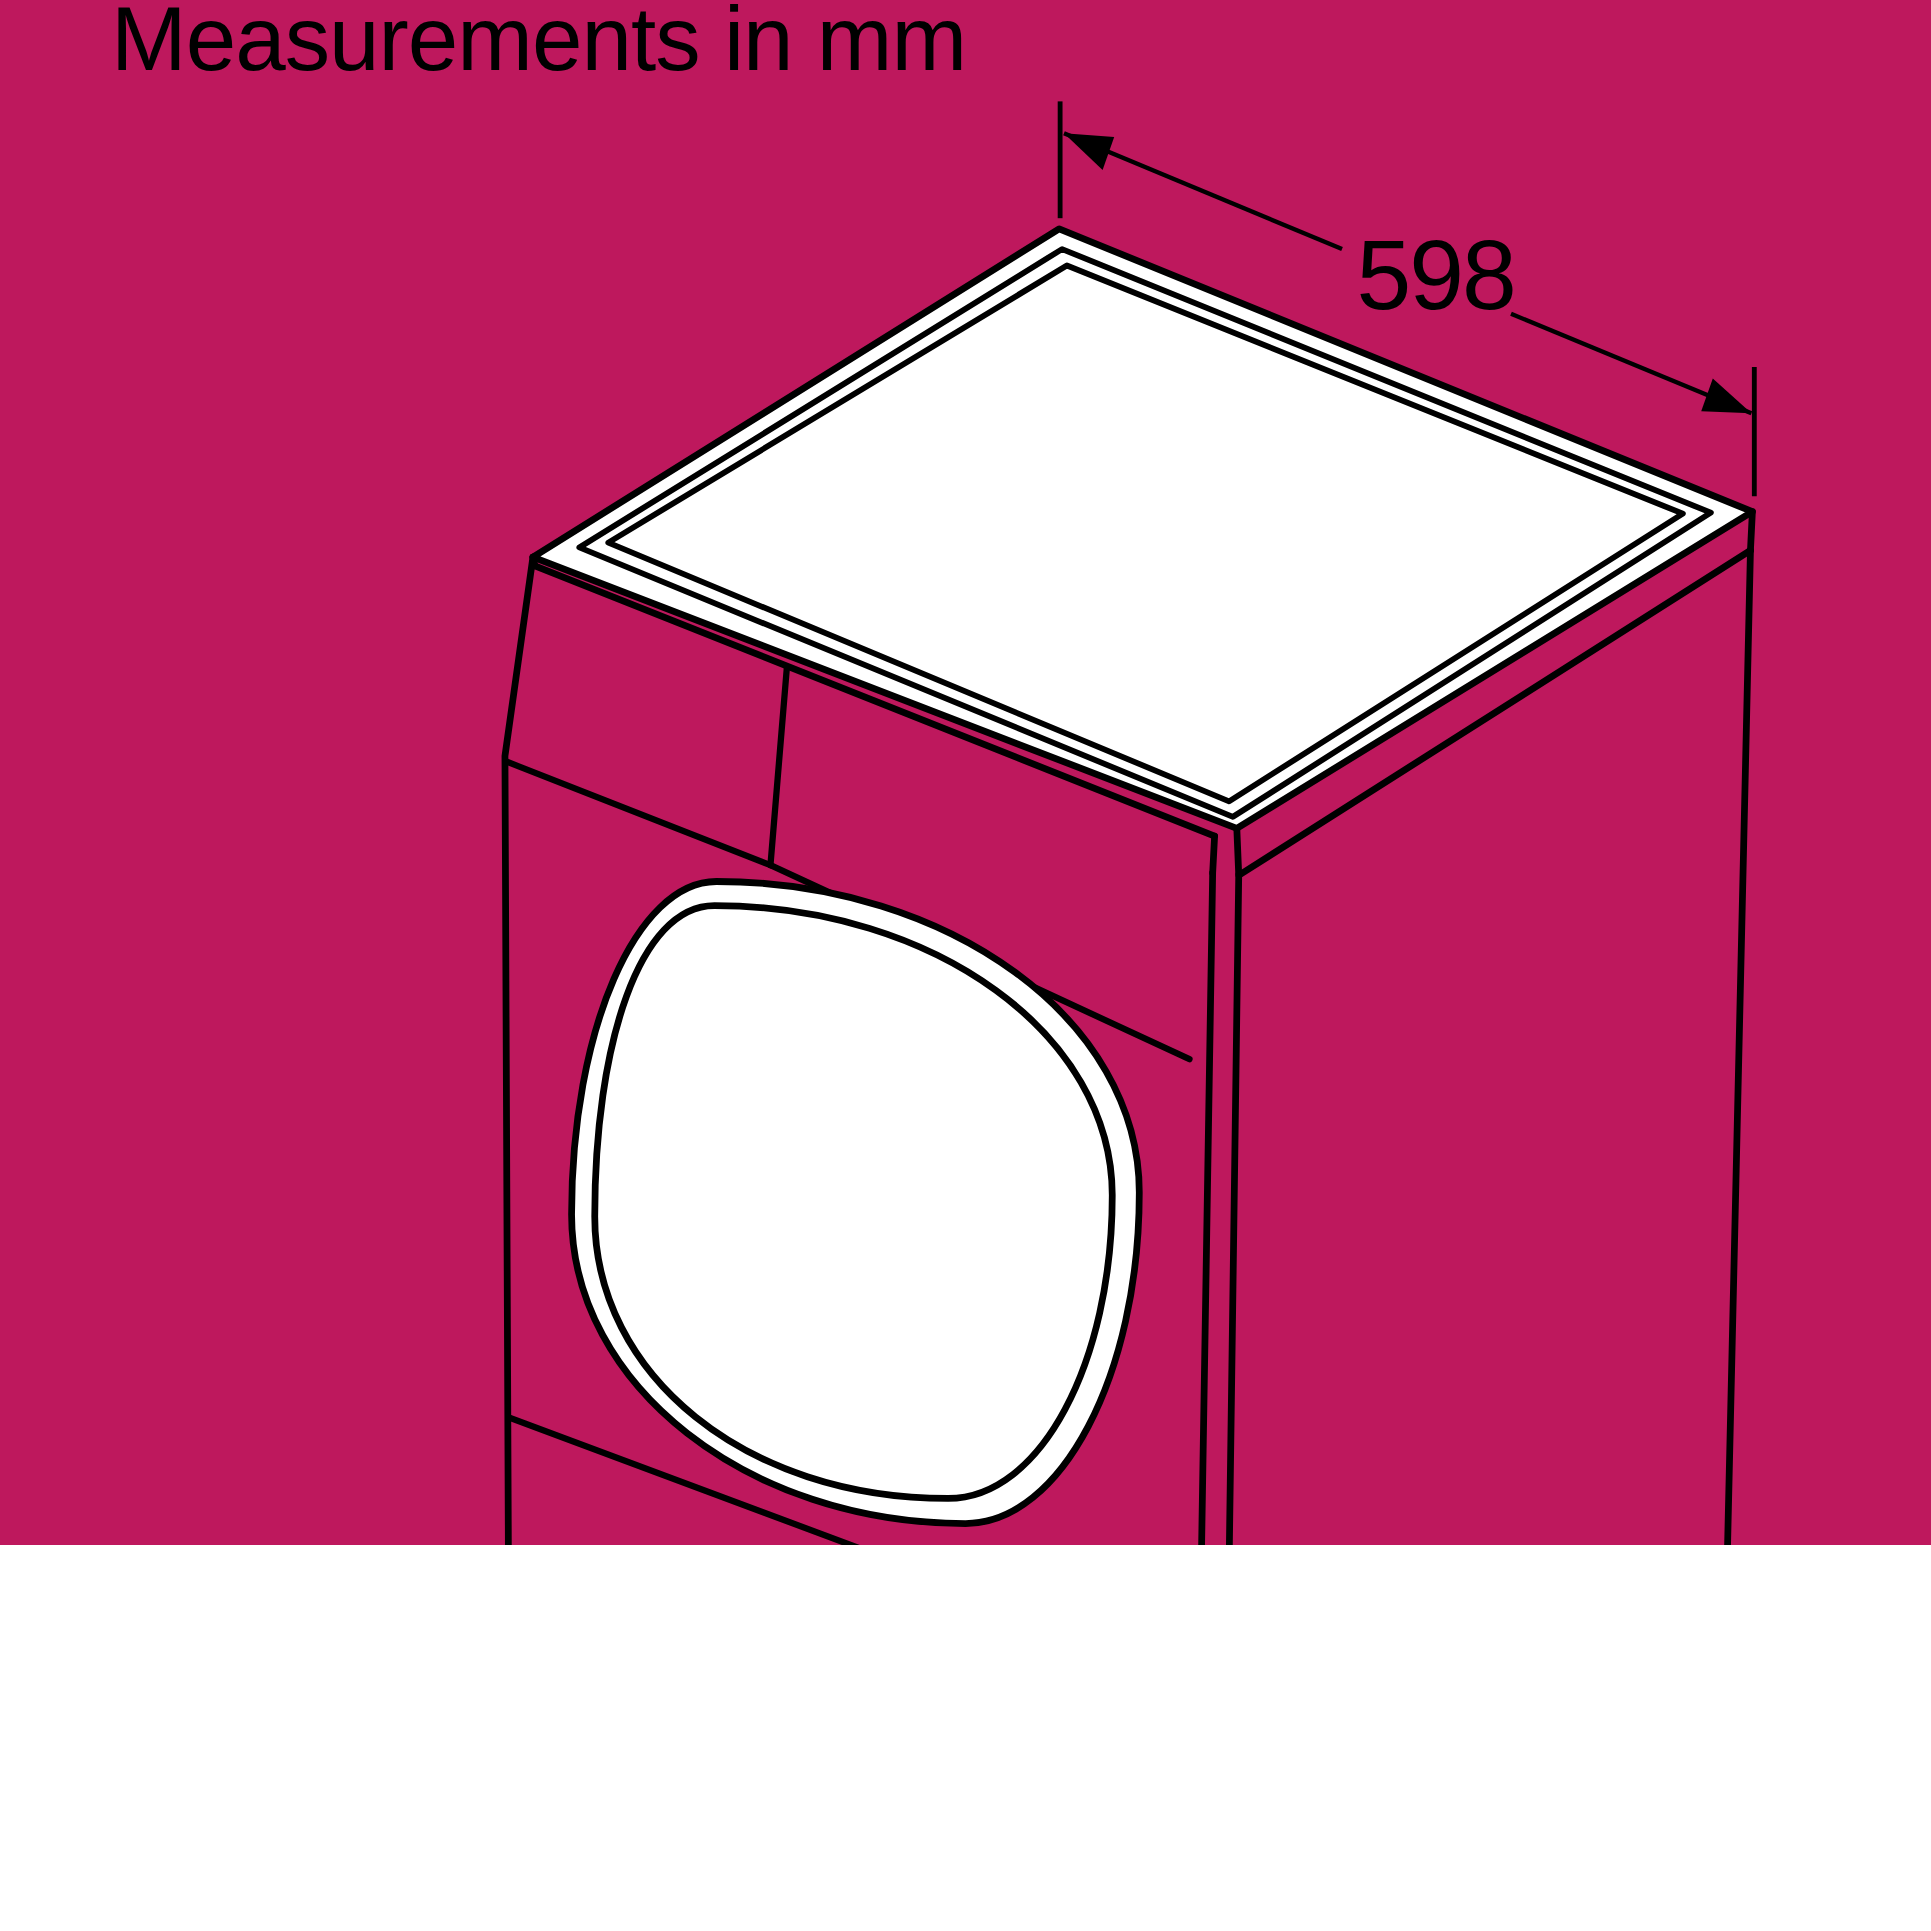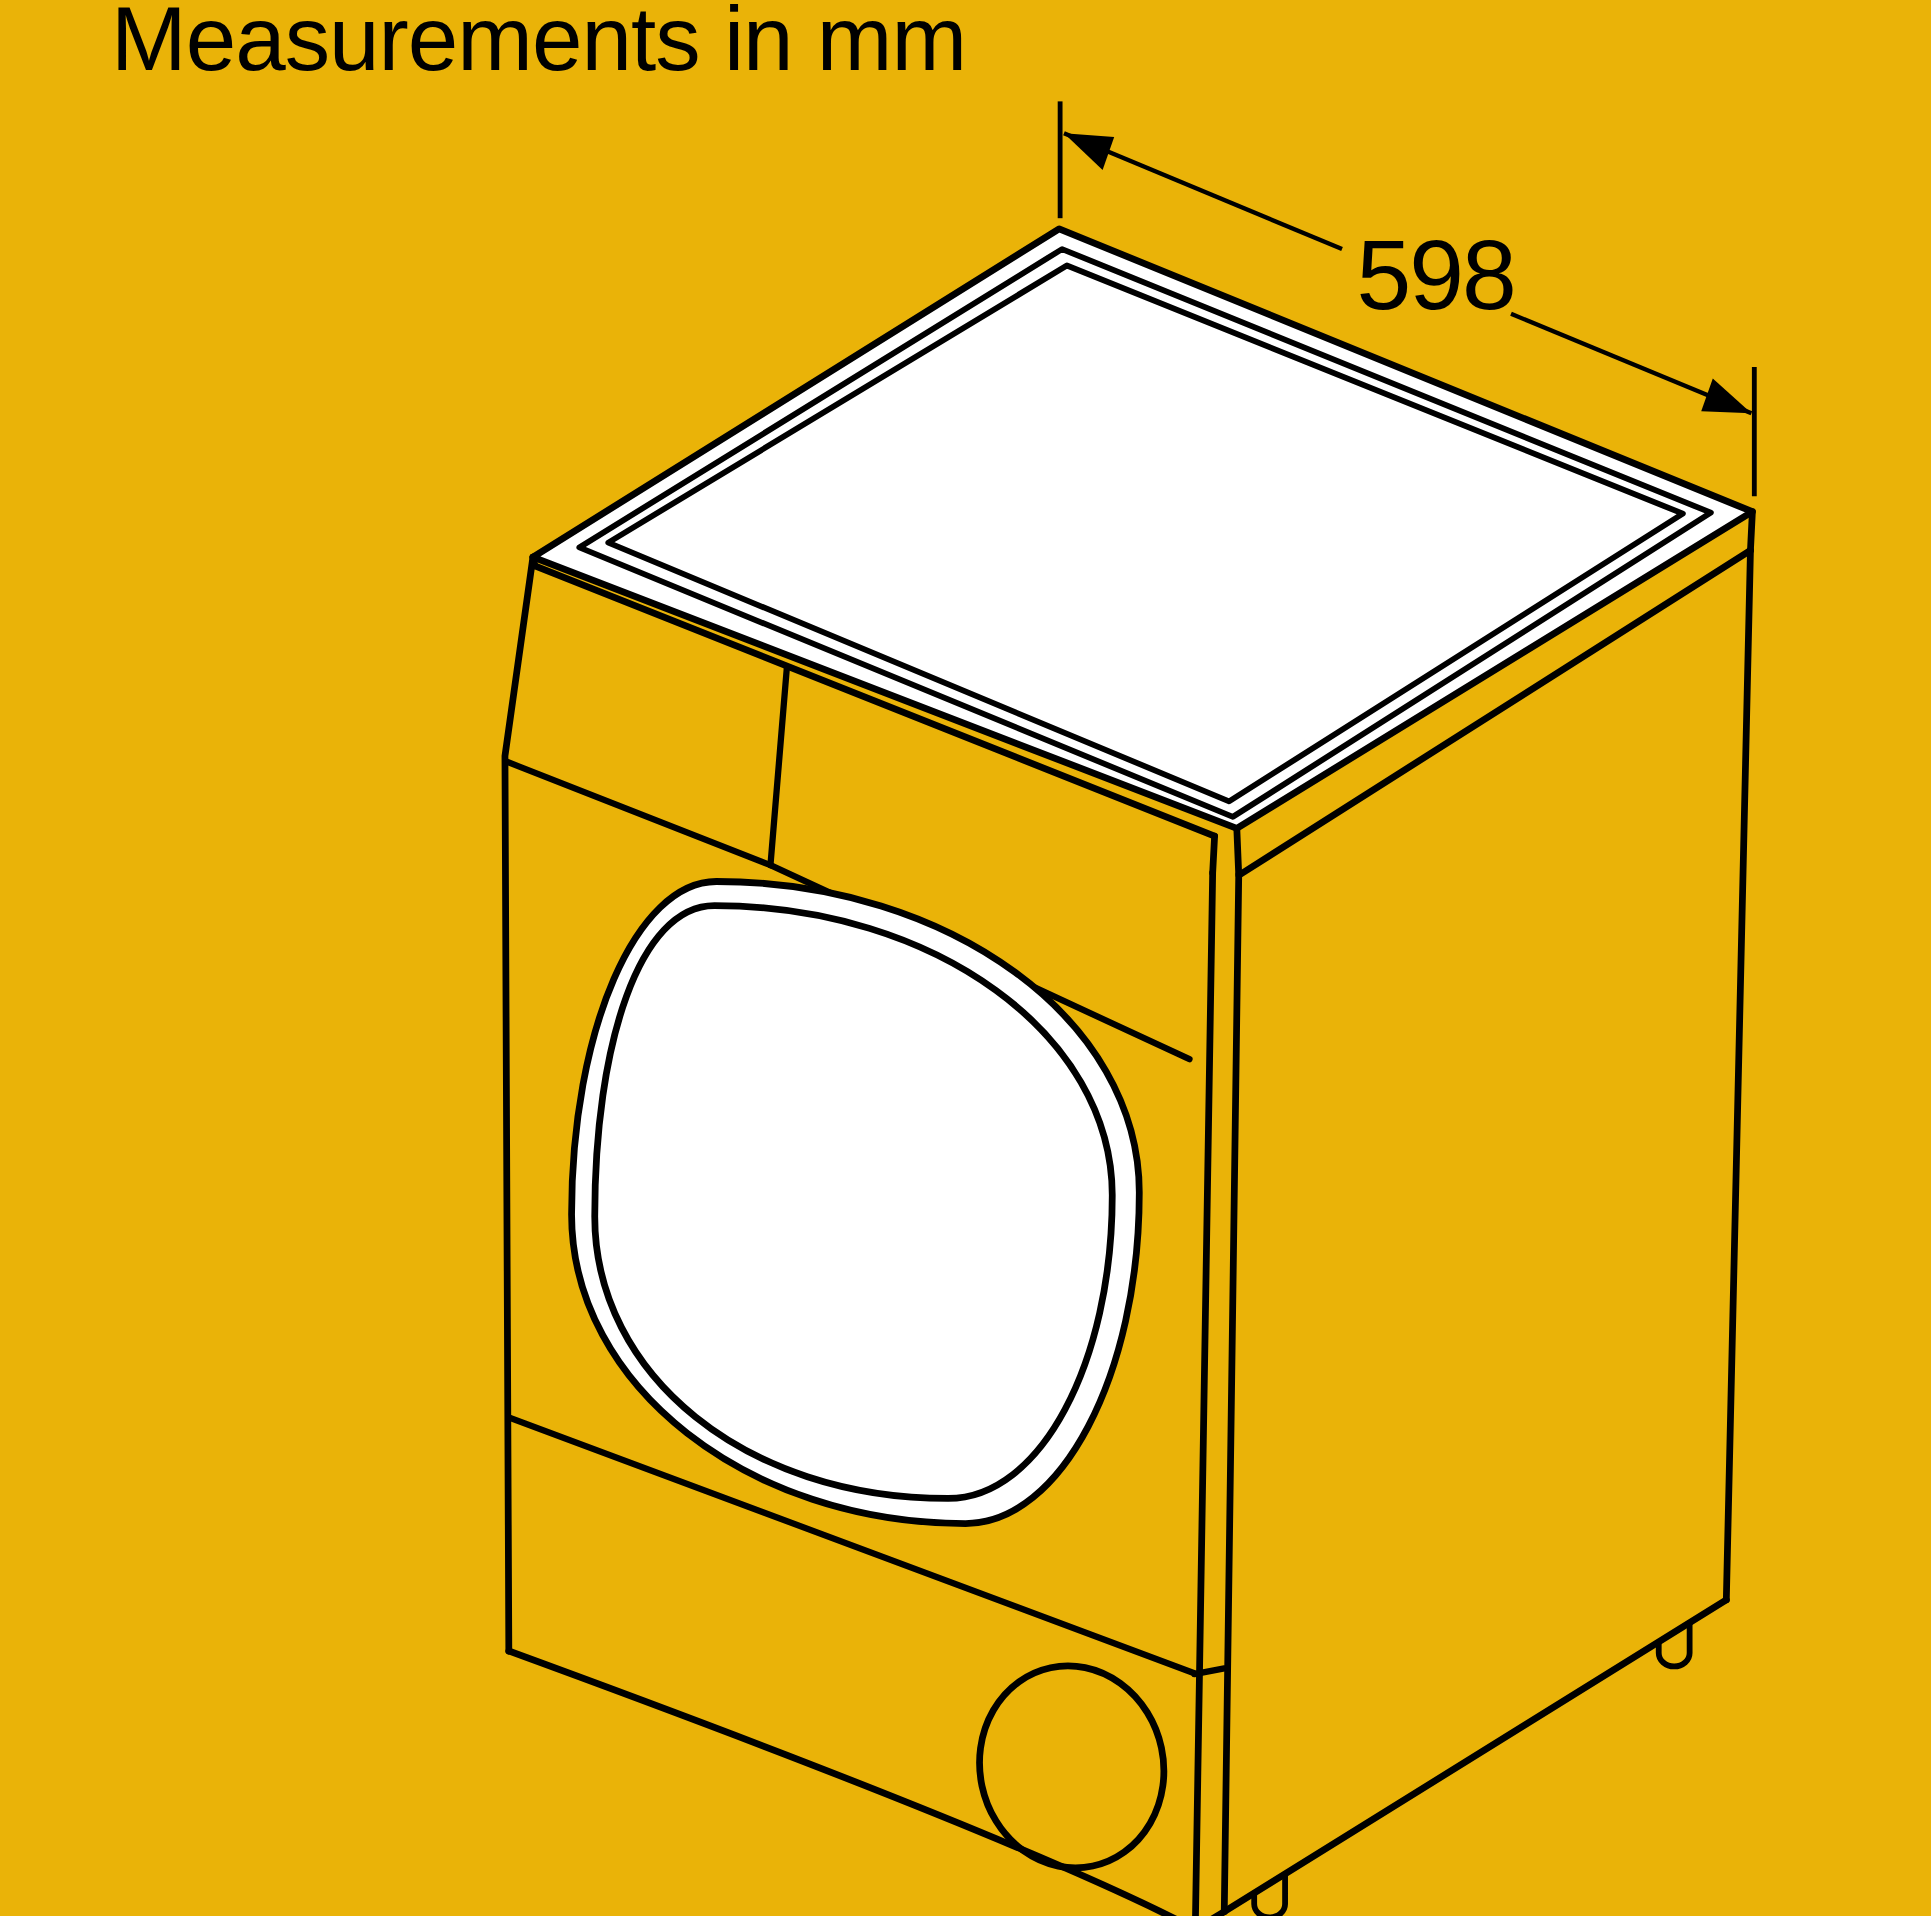--- a/index.html
+++ b/index.html
@@ -3,22 +3,22 @@
 <meta charset="utf-8">
 <style>
   html, body {
     margin: 0;
     padding: 0;
     background: #ffffff;
   }
   .canvas {
     position: relative;
     width: 1931px;
-    height: 1916px;
-    background: #eab308;
+    height: 1545px;
+    background: #be185d;
     font-family: "Liberation Sans", sans-serif;
   }
   svg { display: block; }
   .title-text {
     font-family: "Liberation Sans", sans-serif;
     font-size: 94px;
     fill: #000000;
     letter-spacing: -1px;
   }
   .dim-text {

